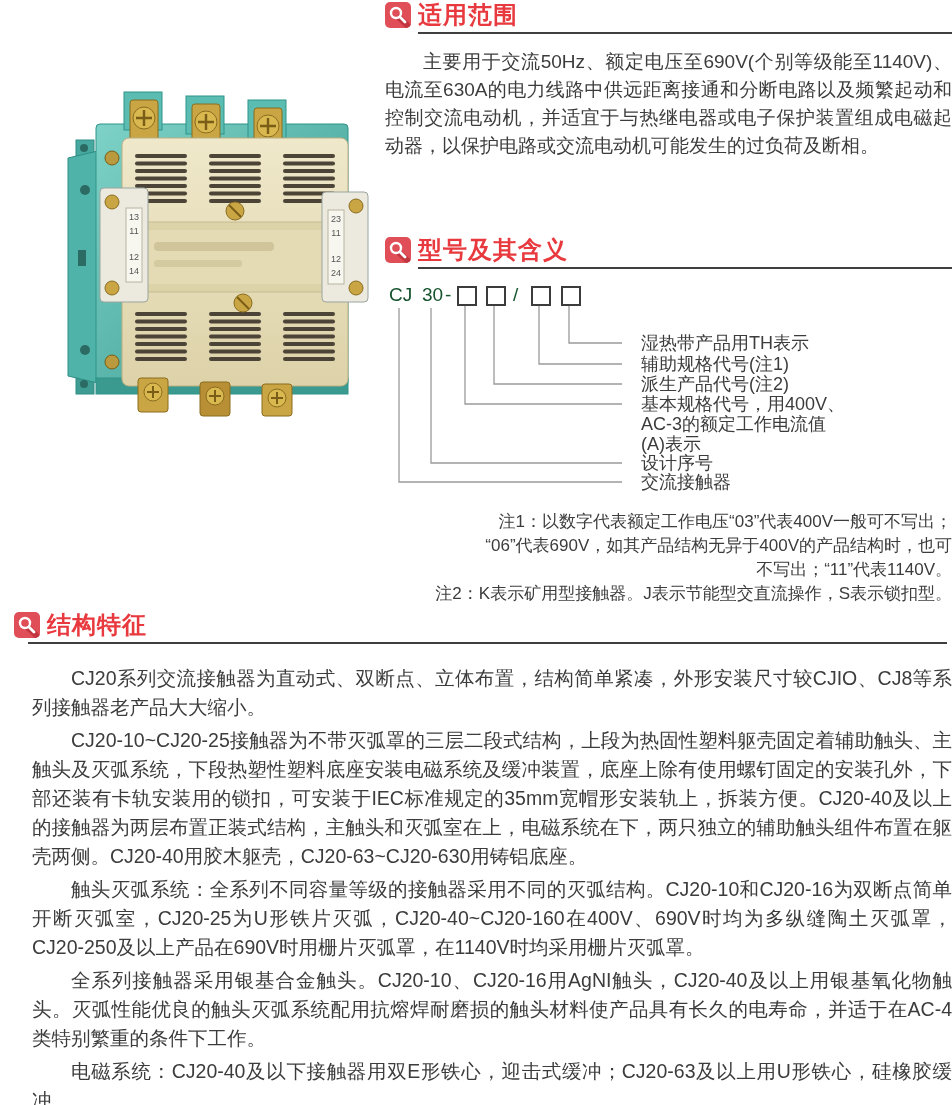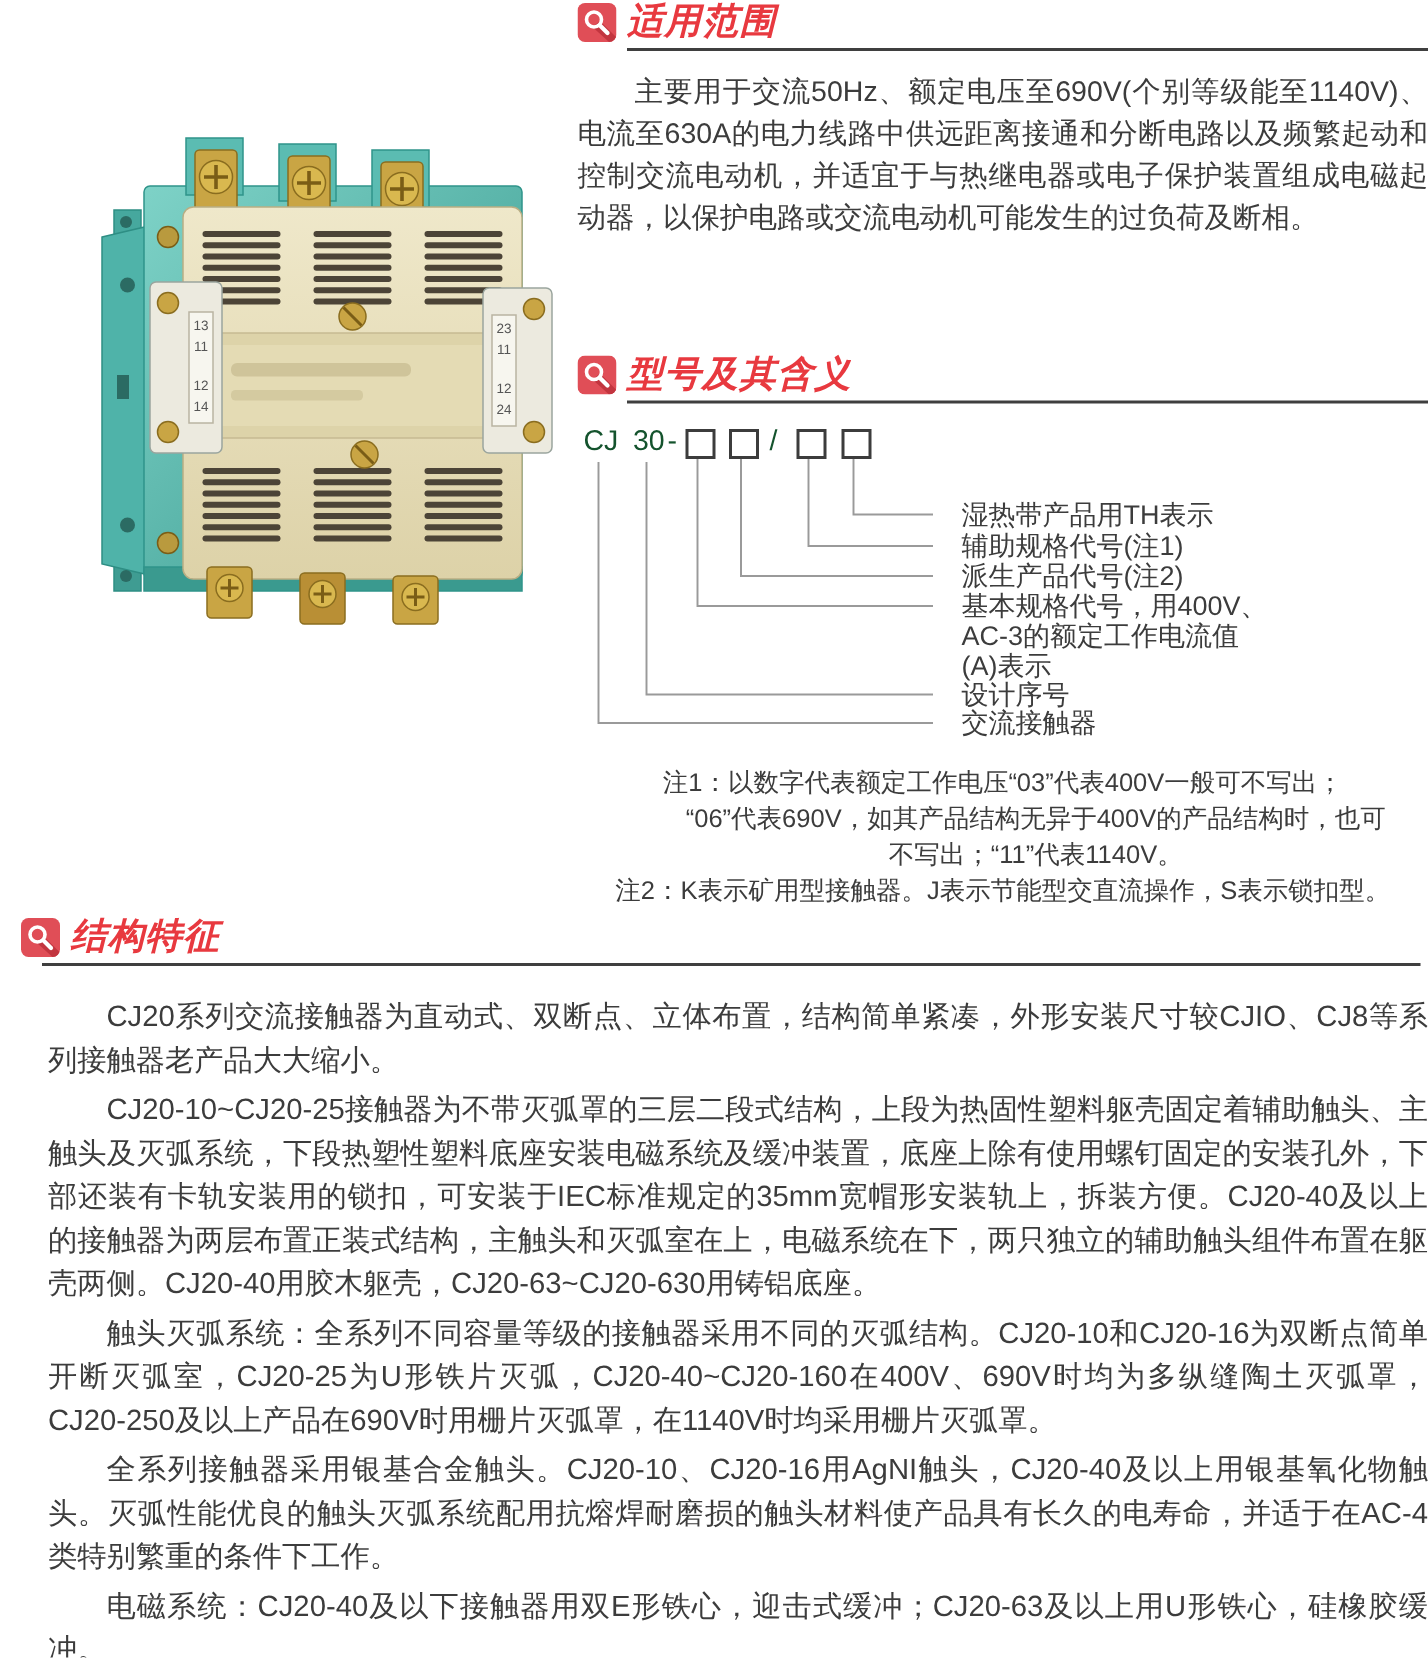--- a/index.html
+++ b/index.html
@@ -2,21 +2,21 @@
 <html><head>
 <meta charset="utf-8">
 <style>
   html,body{margin:0;padding:0;background:#ffffff;}
   body{
     width:952px;height:1105px;position:relative;overflow:hidden;
     font-family:"Liberation Sans","DejaVu Sans",sans-serif;
     color:#3c3c3c;
   }
   
-  .sec-header{display:flex;align-items:flex-start;font-style:italic;}
+  .sec-header{display:flex;align-items:flex-start;}
   .sec-icon{width:26px;height:26px;flex:0 0 26px;}
   .sec-title{
     font-size:24px;font-weight:bold;color:#e8393f;
     letter-spacing:1px;margin-left:7px;line-height:26px;
   }
   .sec-underline{height:2px;background:#3f3f3f;margin-top:4px;}
 
   
   .right-col{position:absolute;left:385px;top:2px;width:567px;}
   .right-col .sec-underline{margin-left:33px;}
@@ -46,21 +46,21 @@
   .m-label.l1{top:49px;}
   .m-label.l2{top:70px;}
   .m-label.l3{top:90px;}
   .m-label.l4{top:110px;}
   .m-label.l5{top:169px;}
   .m-label.l6{top:188px;}
 
   
   .note{
     font-size:17px;line-height:24px;color:#3c3c3c;
-    white-space:pre-line;text-align:center;
+    white-space:pre-line;text-align:right;
     padding-left:44px;text-indent:-44px;
   }
   .note.first{margin-top:10px;}
 
   
   .structure-sec{position:absolute;left:0;top:612px;width:952px;}
   .structure-sec .sec-header{padding-left:14px;}
   .structure-sec .sec-underline{margin-left:28px;margin-right:5px;}
   .body-text{margin-top:20px;padding-left:32px;}
   .body-text p{

